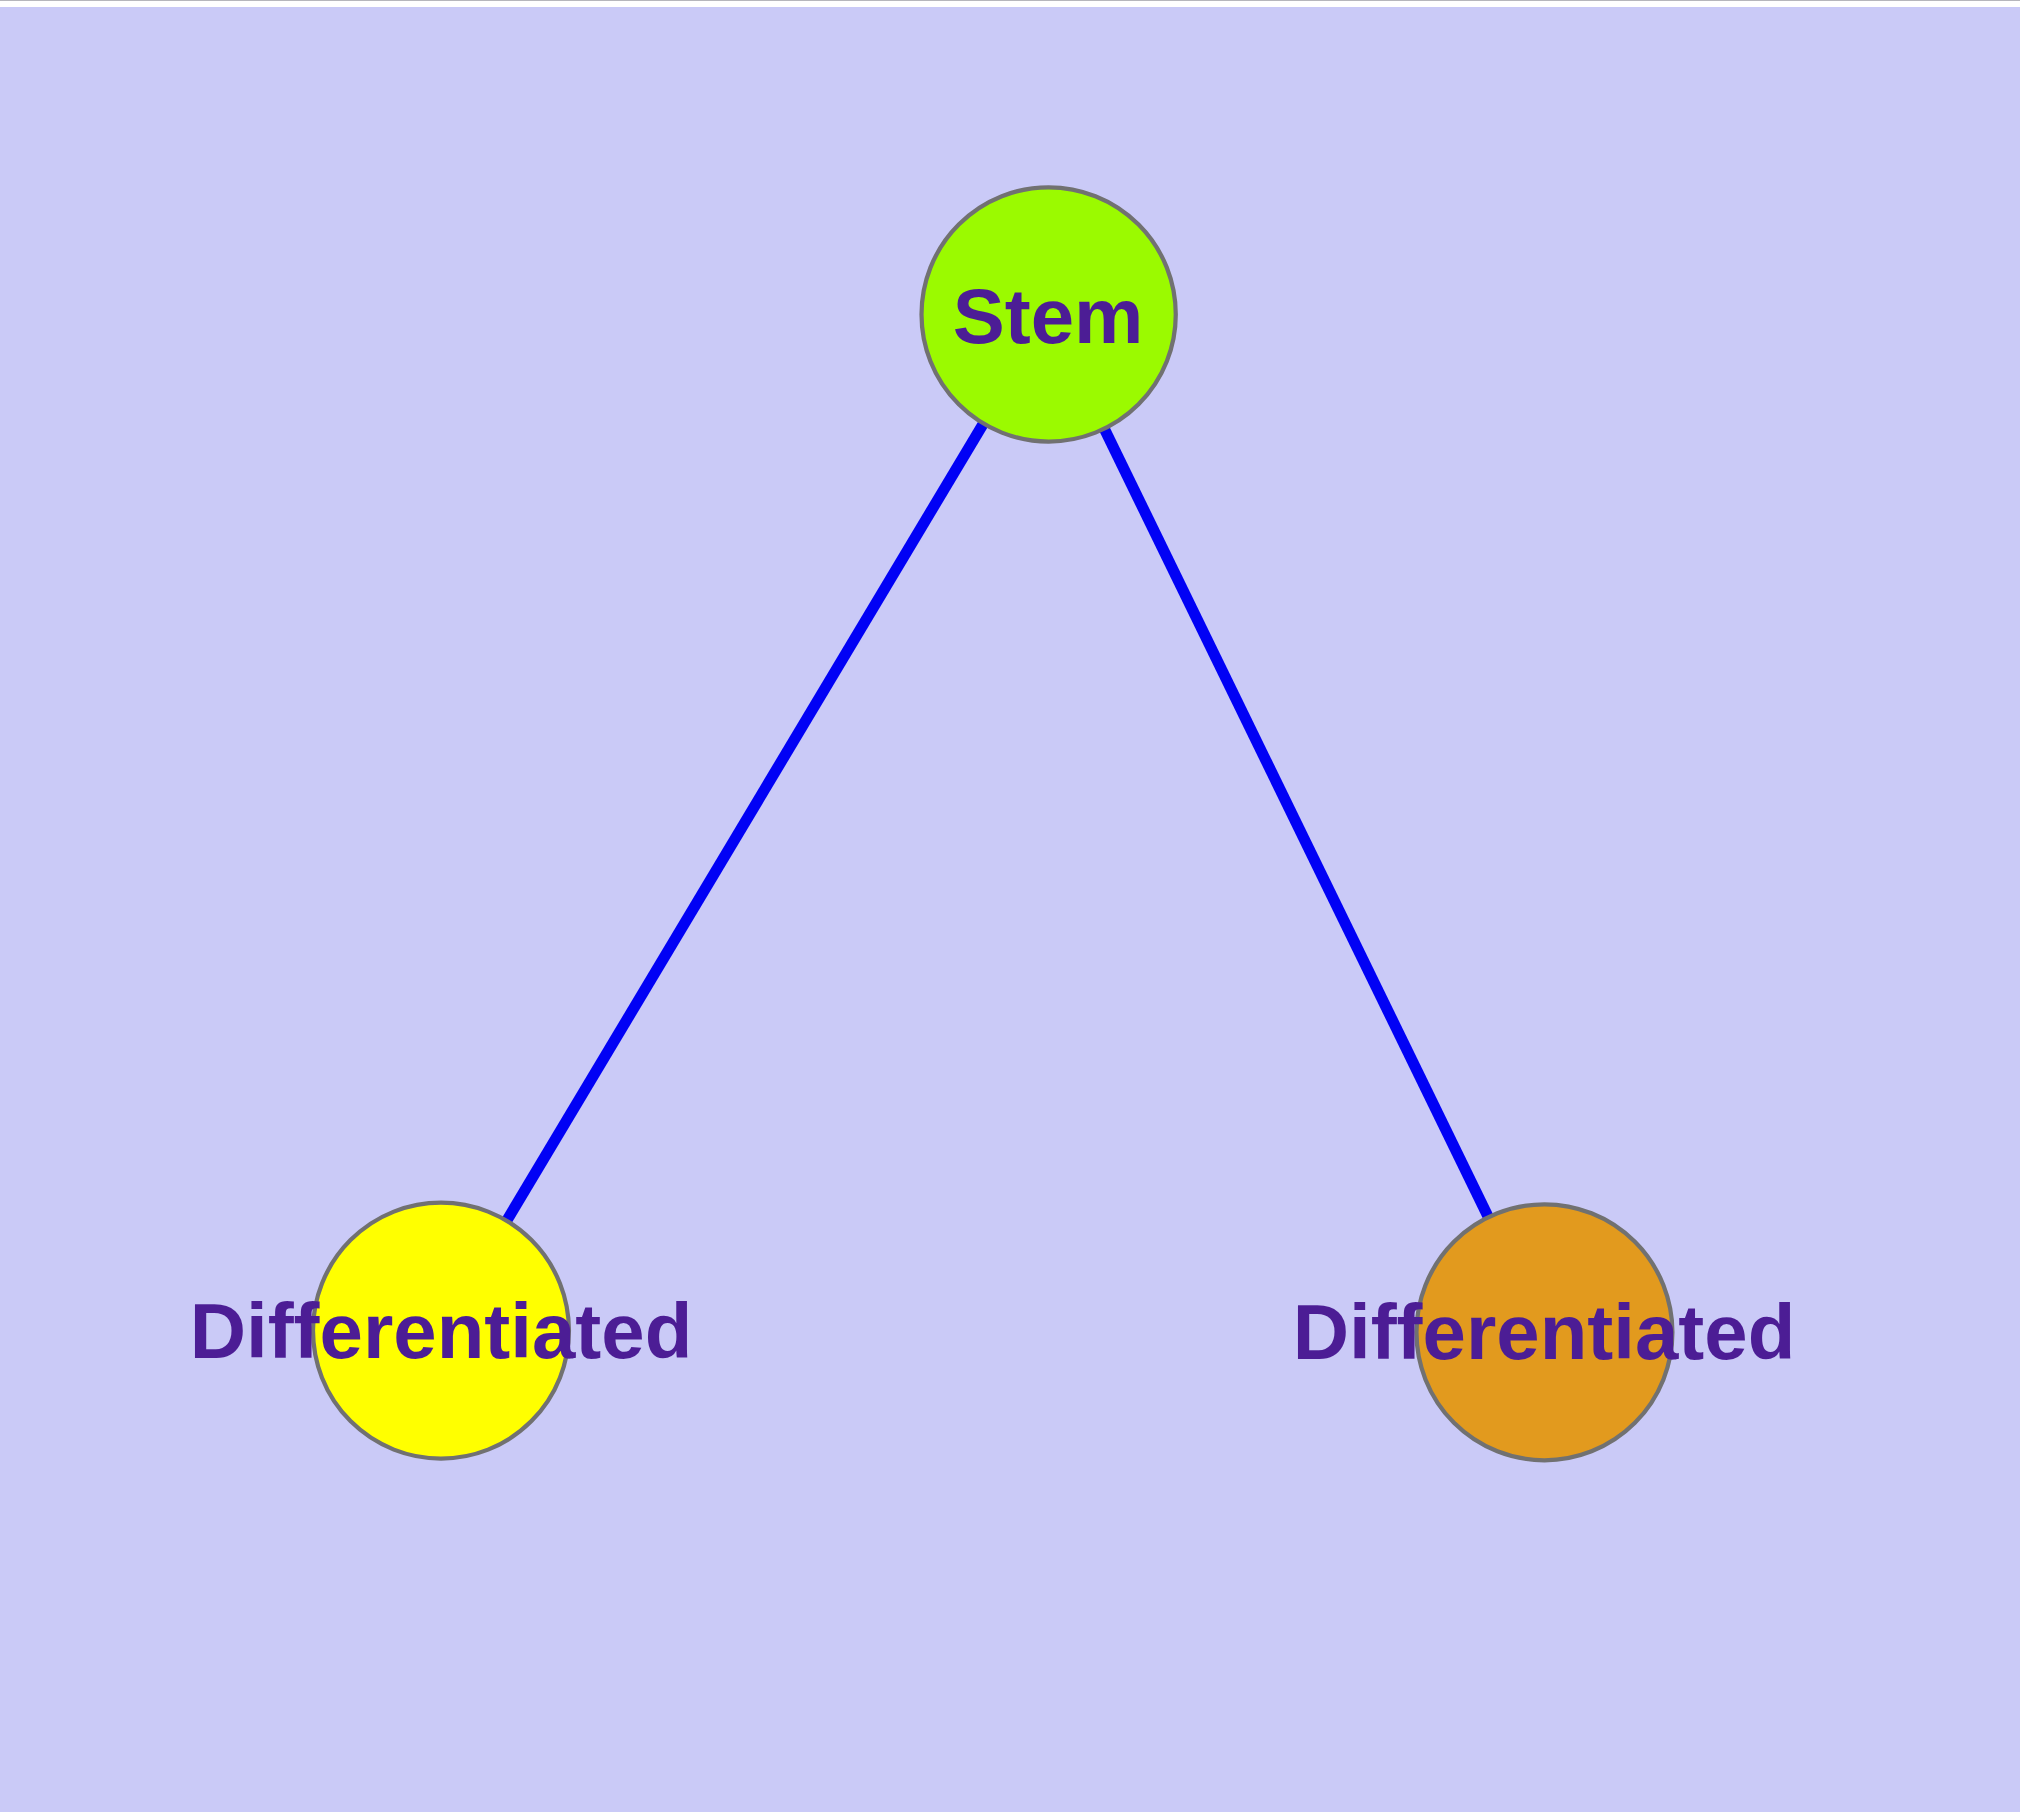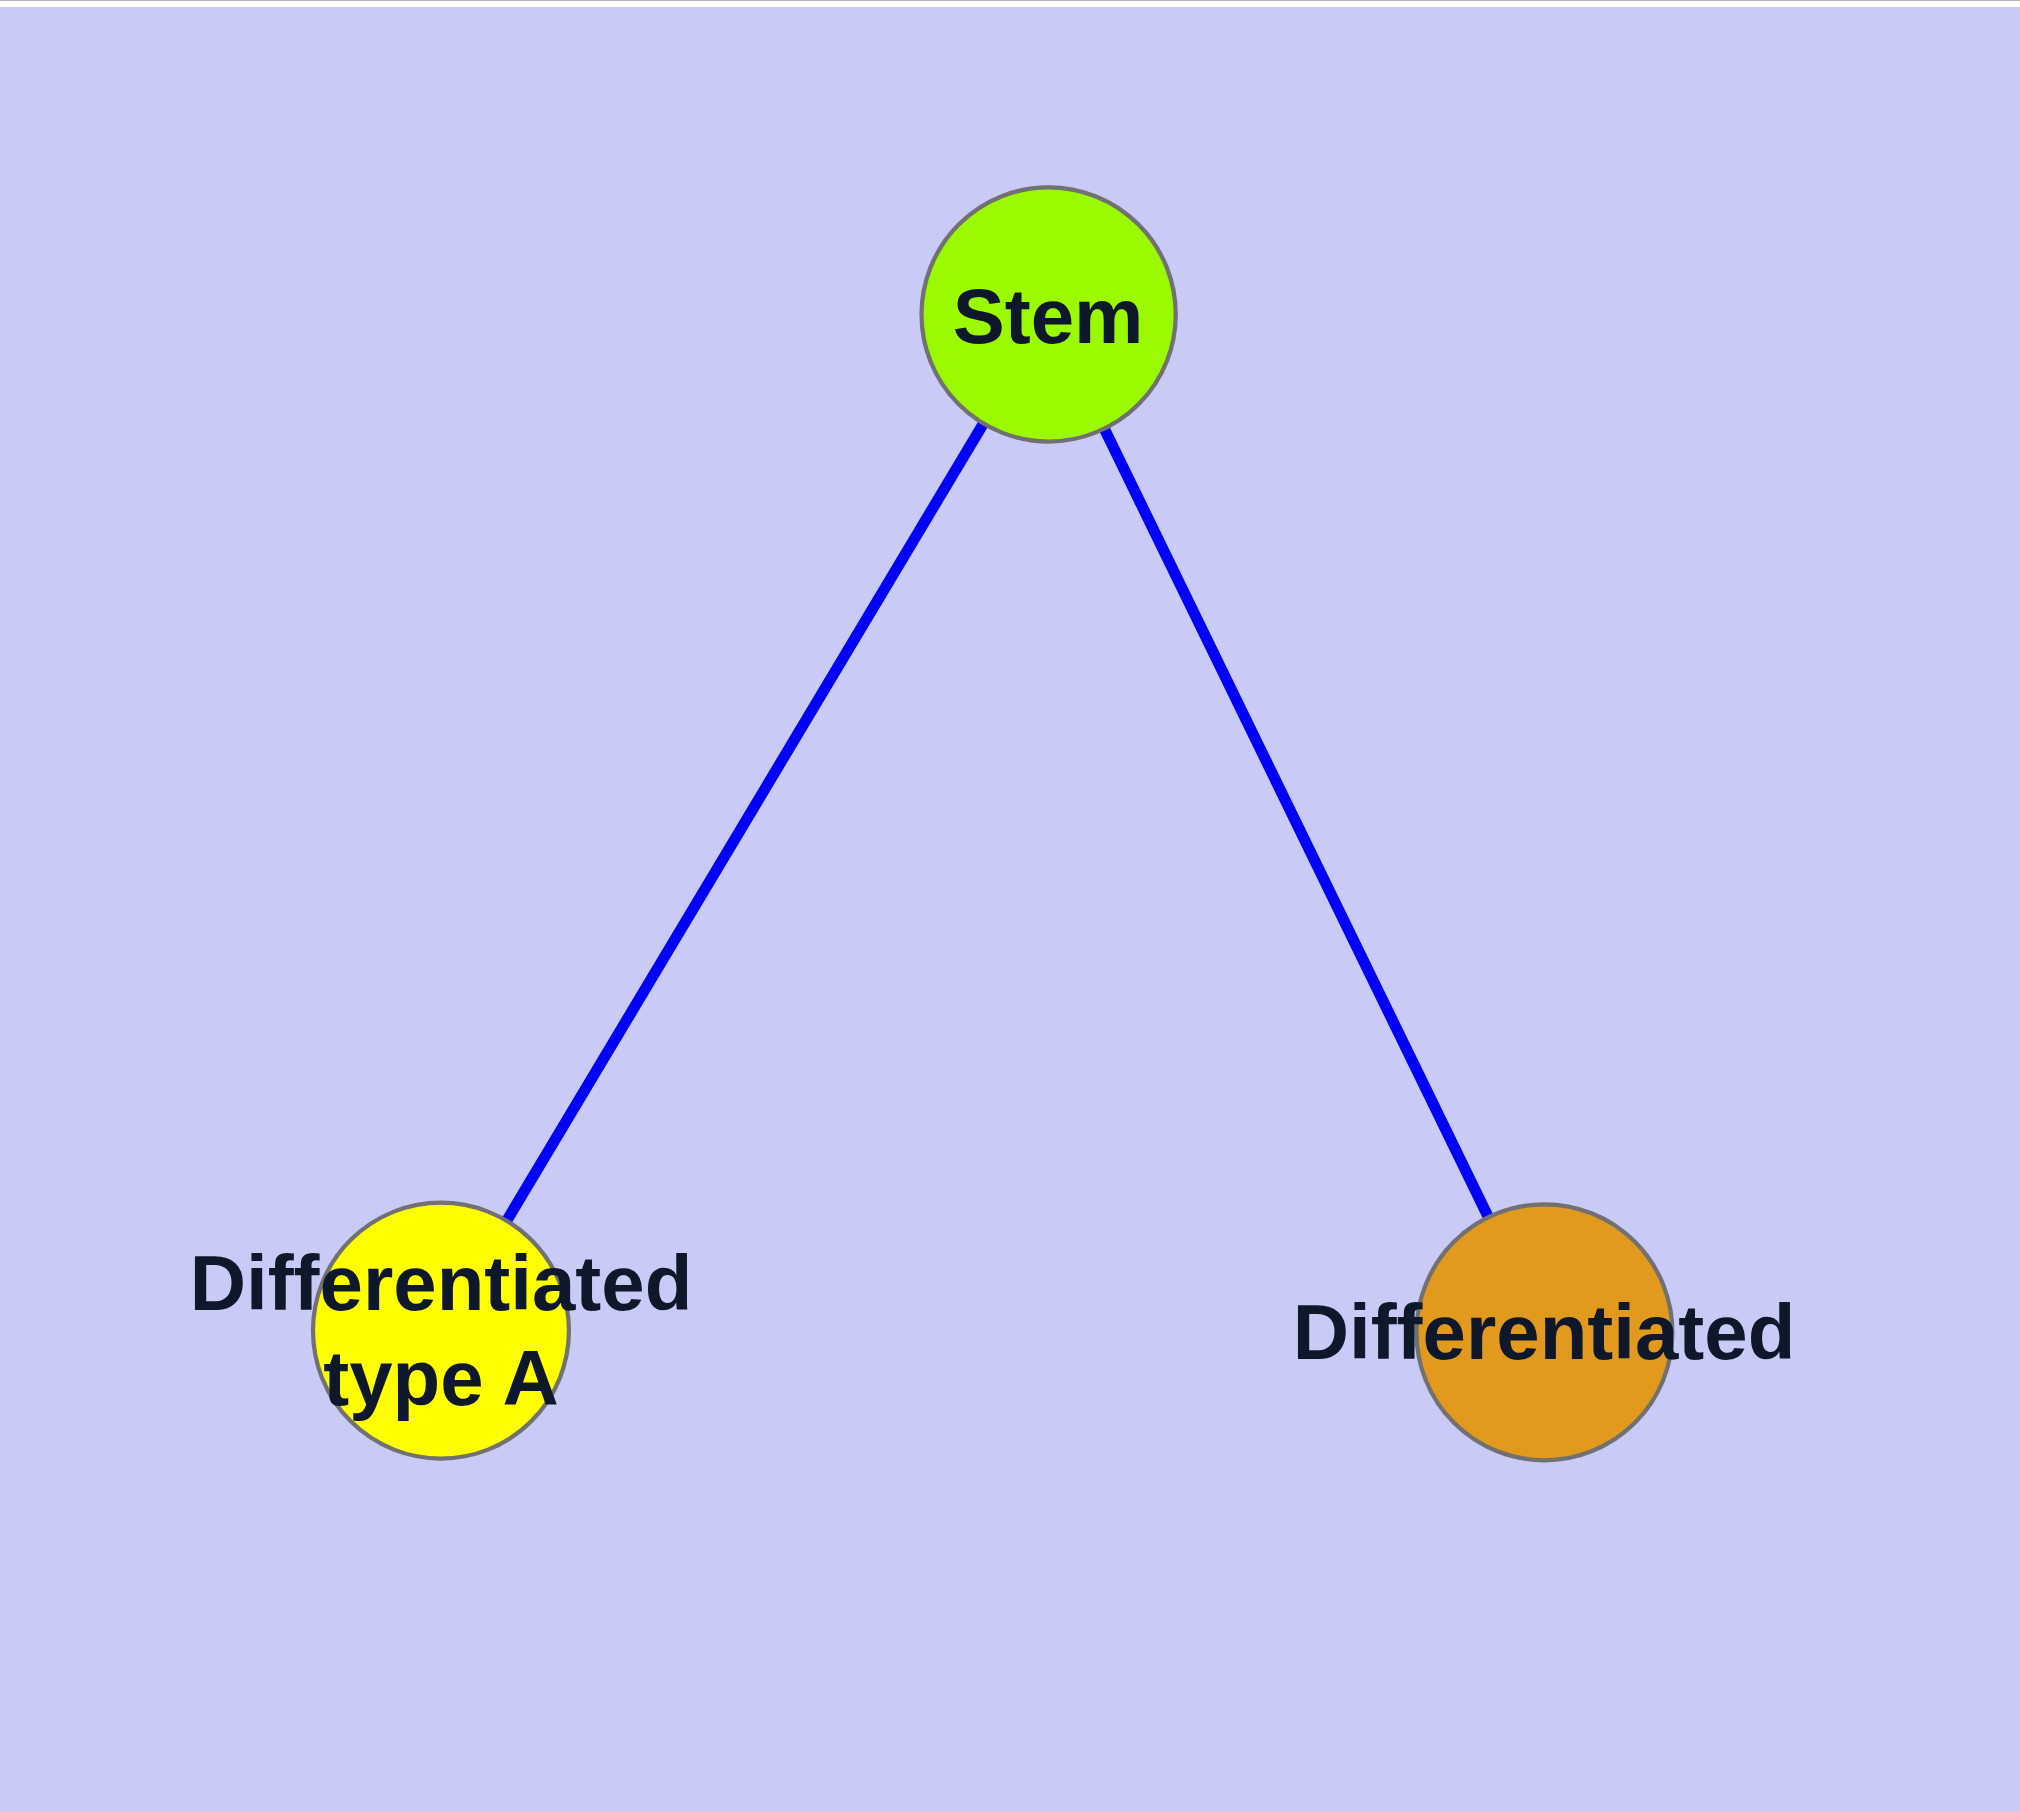--- a/index.html
+++ b/index.html
@@ -30,21 +30,21 @@
     width: 2021px;
     height: 1812px;
   }
   .node-label {
     position: absolute;
     transform: translate(-50%, -50%);
     text-align: center;
     font-weight: bold;
     font-size: 78px;
     line-height: 95px;
-    color: #0f172a;
+    color: #4c1d95;
     white-space: nowrap;
     pointer-events: none;
   }
   .label-stem   { left: 1048px; top: 316px; }
   .label-type-a { left: 441px;  top: 1331px; }
   .label-type-b { left: 1544px; top: 1332px; }
 </style>
 </head>
 <body>
 
@@ -61,21 +61,20 @@
     <circle cx="520" cy="1570" r="151" stroke-width="5" fill="#ffff00" stroke="#717171"></circle>
     <circle cx="1822" cy="1572" r="151" stroke-width="5" fill="#e29a1e" stroke="#717171"></circle>
   </svg>
 
   <div class="node-label label-stem">
     <div>Stem</div>
   </div>
 
   <div class="node-label label-type-a">
     <div>Differentiated</div>
-    <div>type A</div>
   </div>
 
   <div class="node-label label-type-b">
     <div>Differentiated</div>
   </div>
 
 </div>
 
 
 </body></html>

